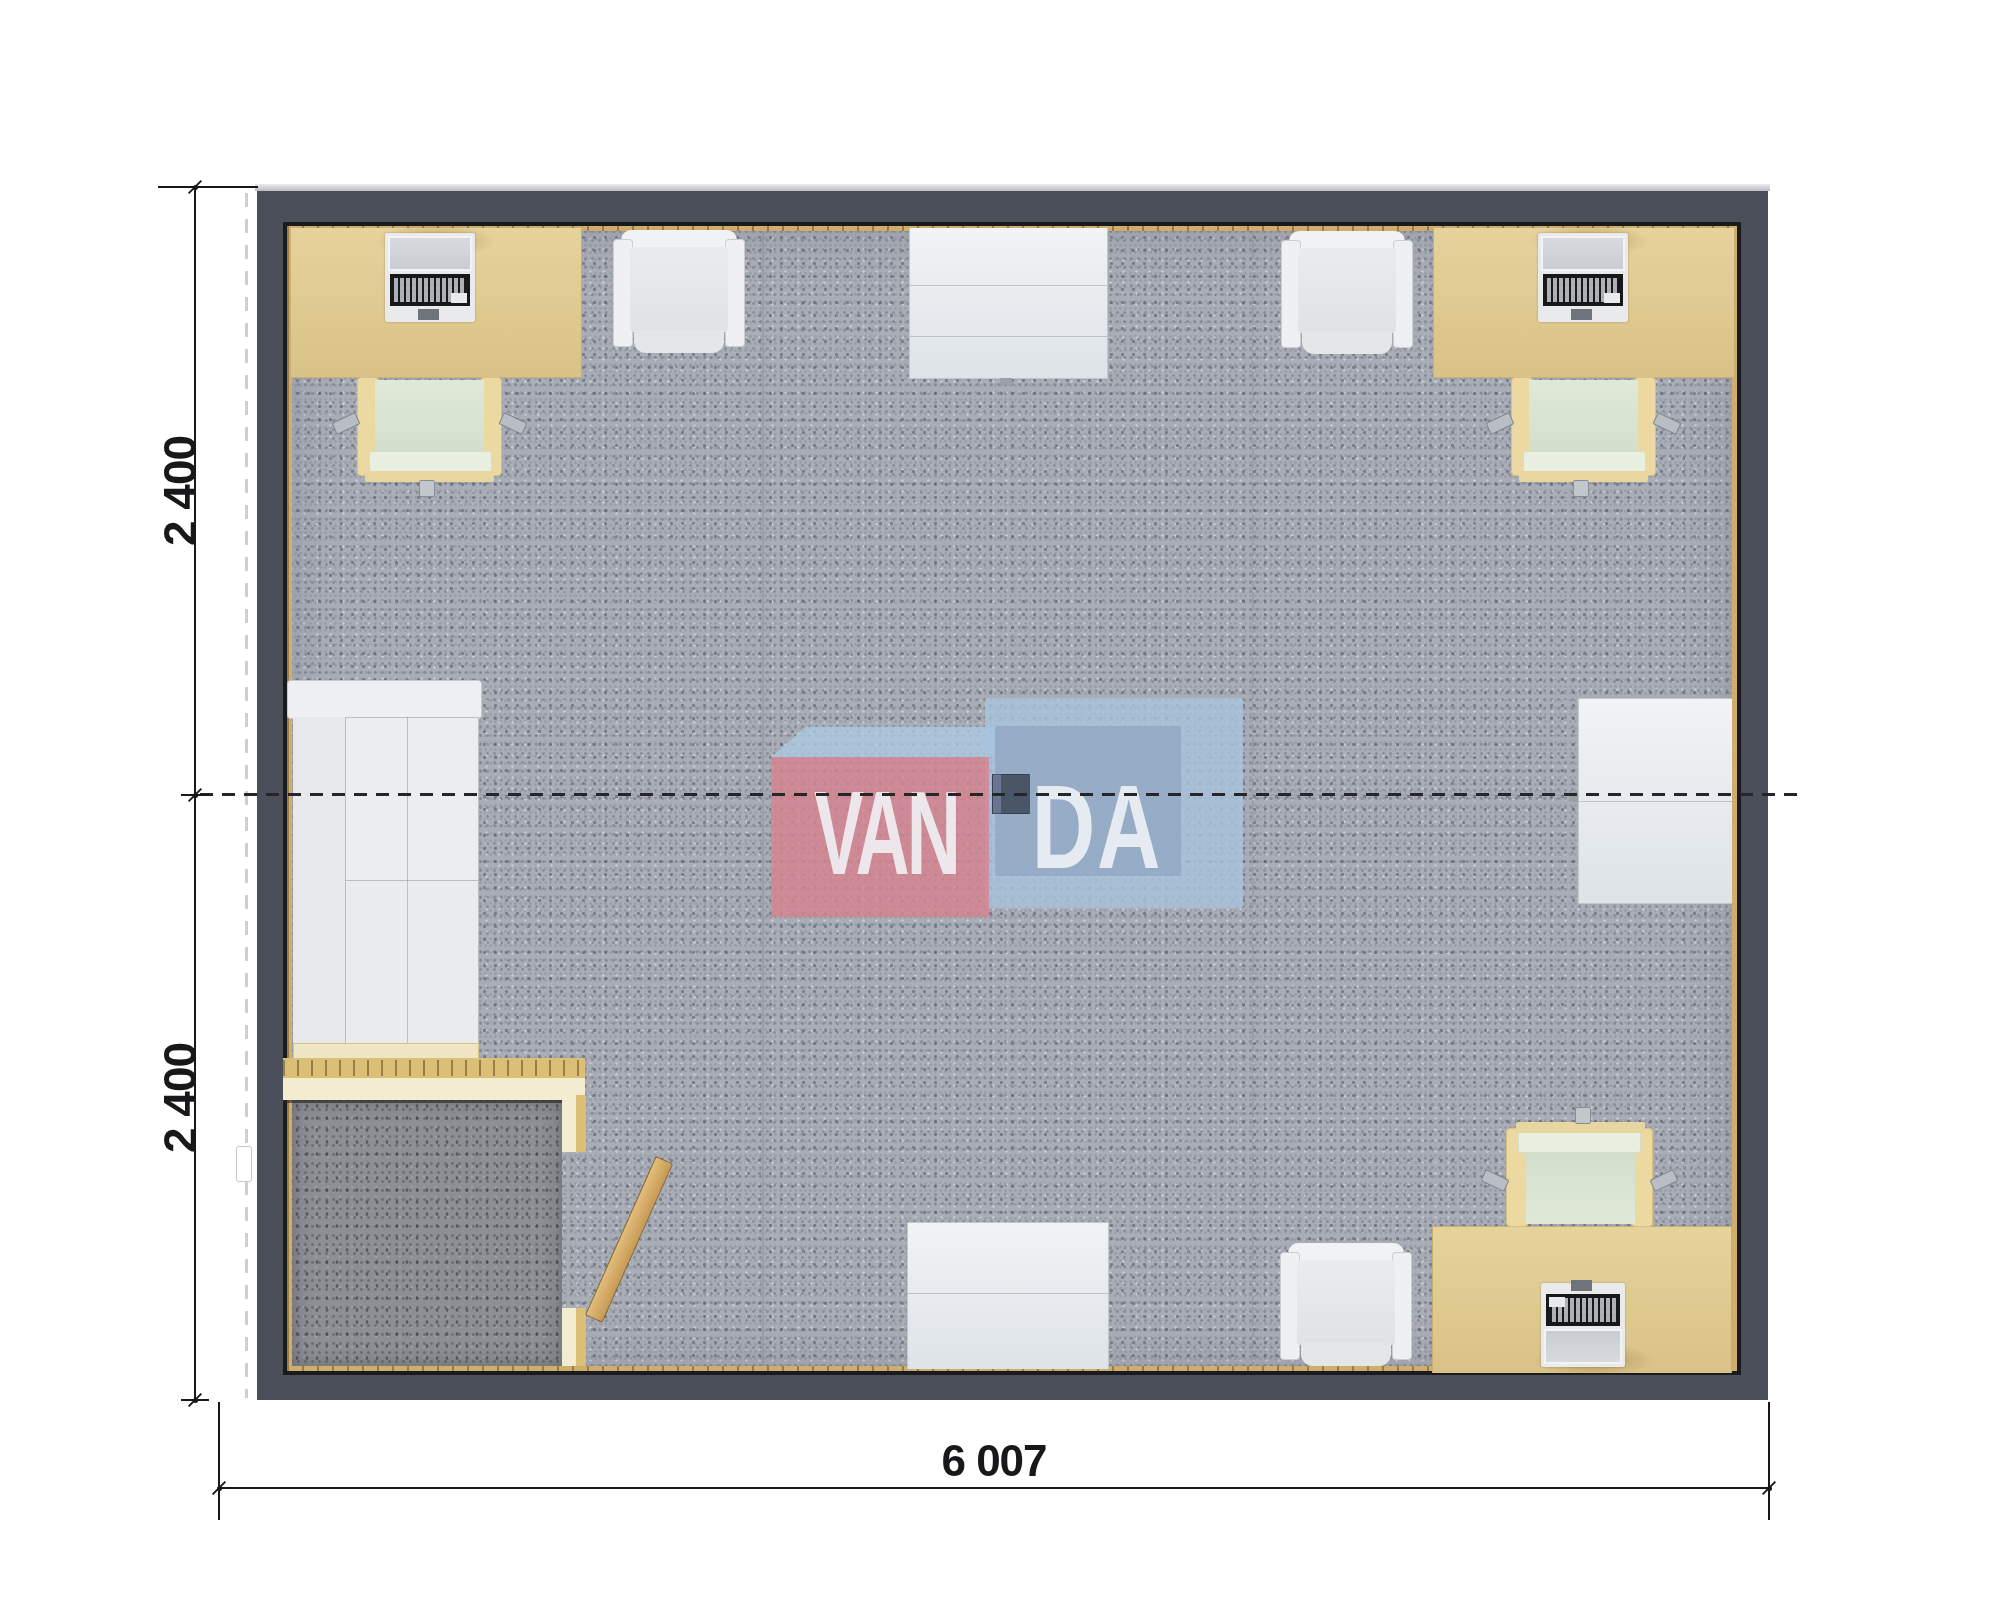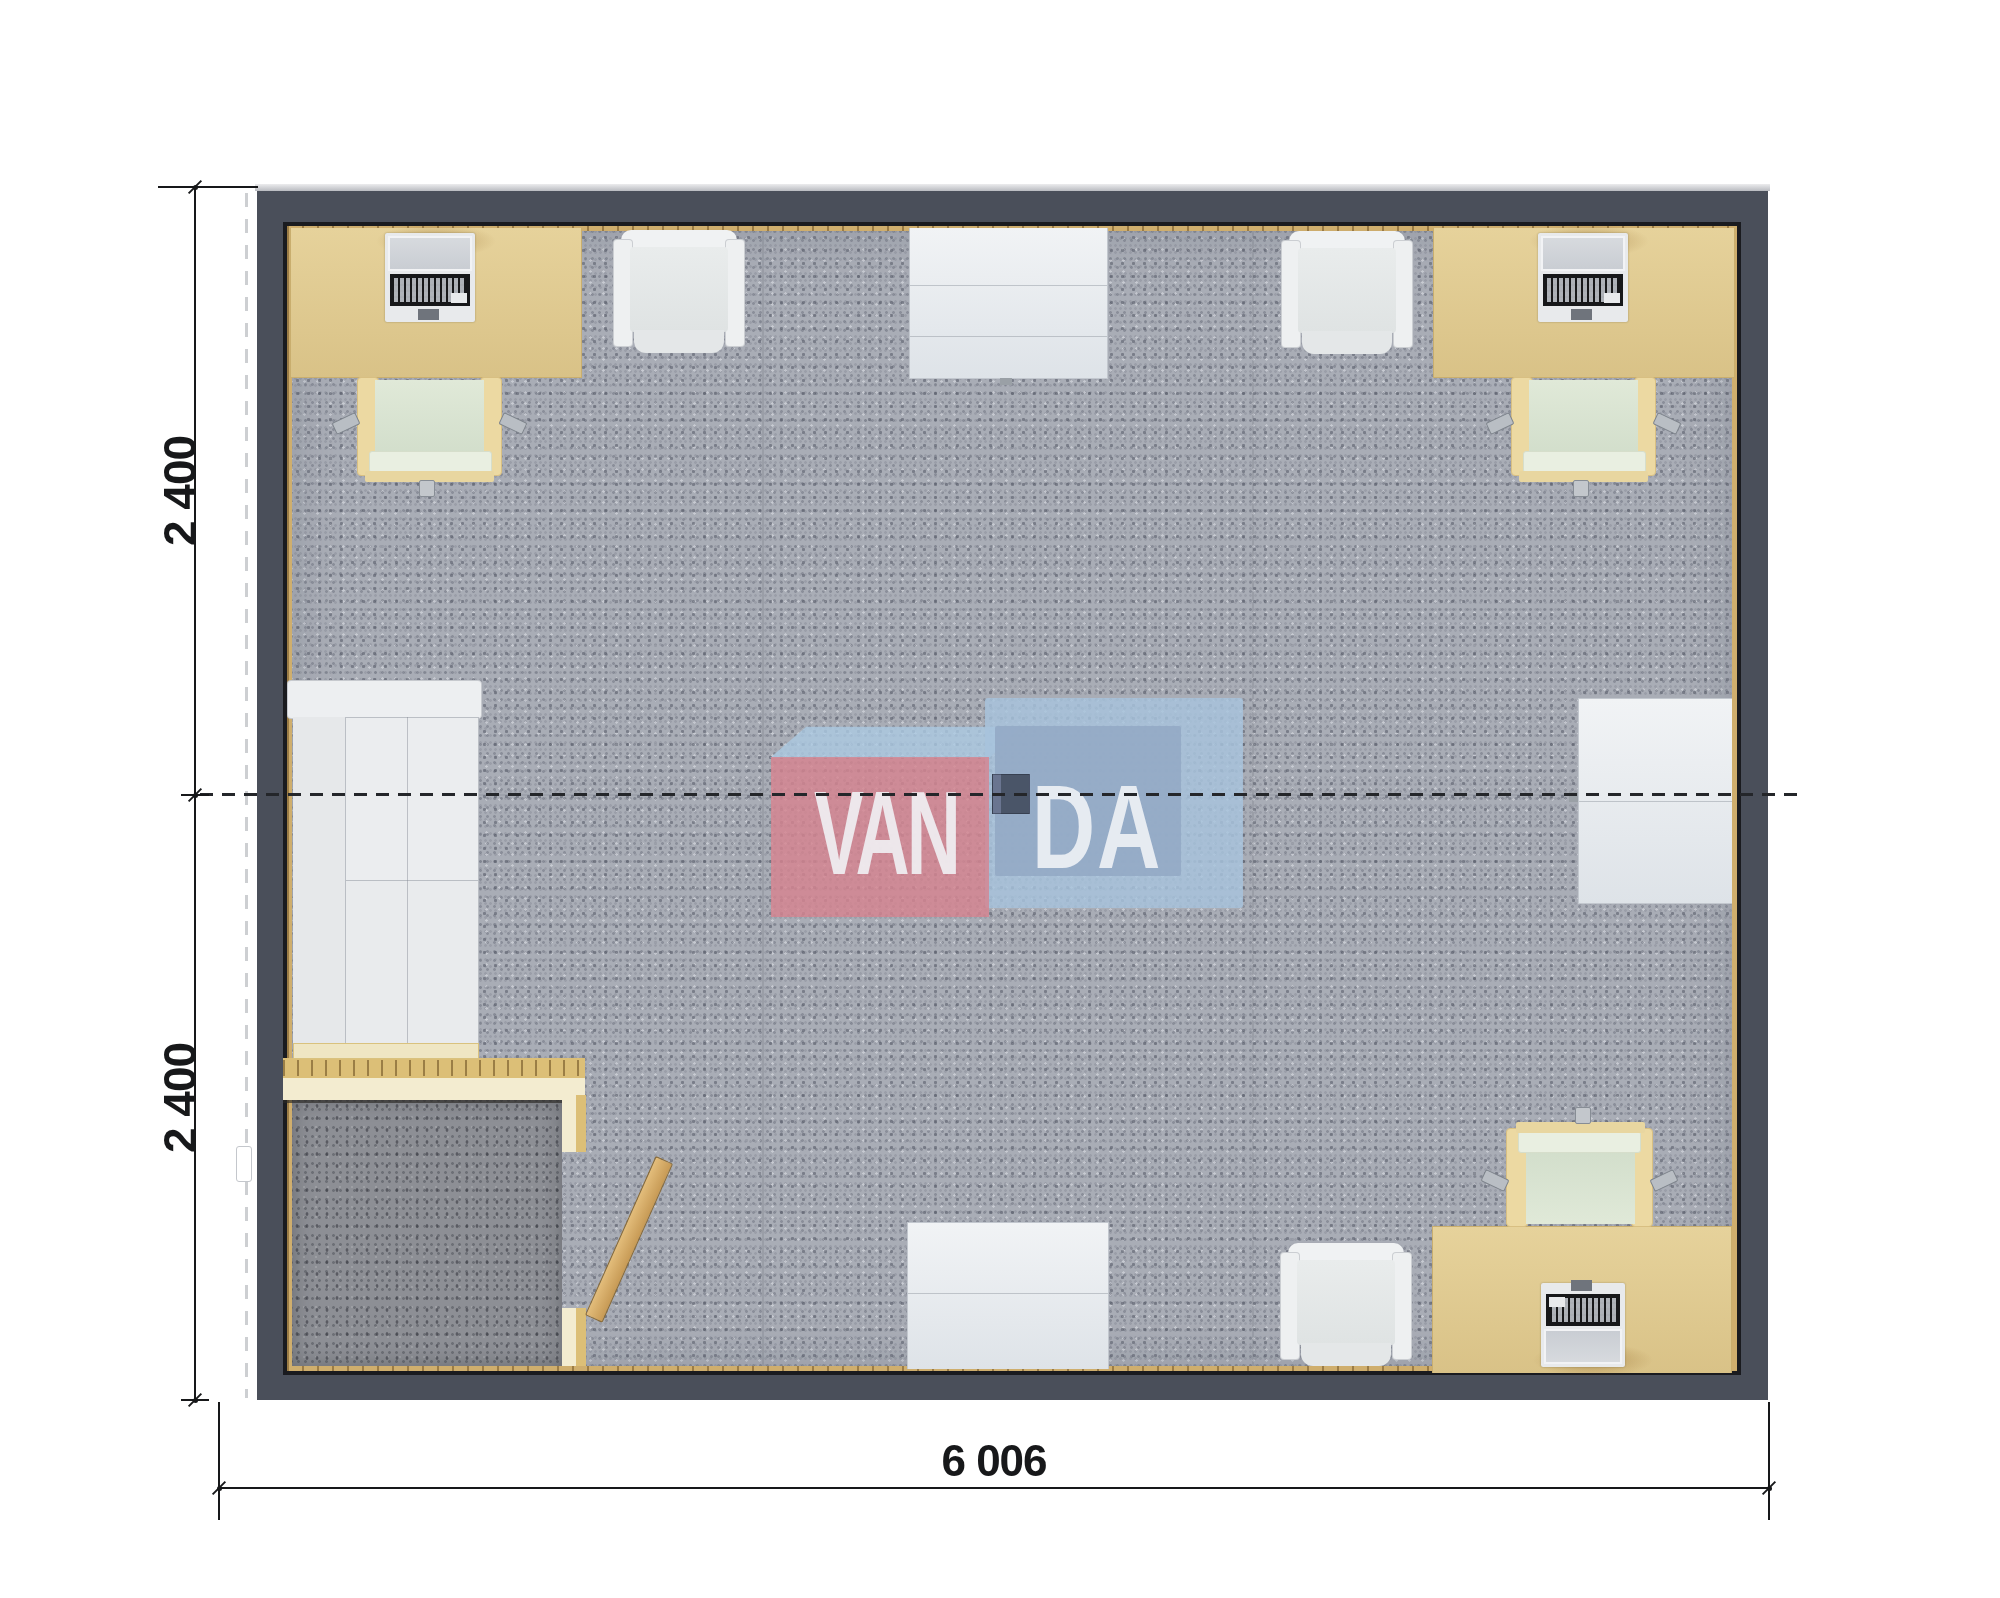--- a/index.html
+++ b/index.html
@@ -171,21 +171,21 @@
   <div class="abs dim dim-h"></div>
   <div class="abs dim" style="left:218px;top:1474px;width:2px;height:28px;"></div>
   <div class="abs dim tick-s" style="left:210px;top:1487px;"></div>
   <div class="abs dim tick-d" style="left:217px;top:1486px;"></div>
   <div class="abs dim" style="left:1768px;top:1474px;width:2px;height:28px;"></div>
   <div class="abs dim tick-s" style="left:1760px;top:1487px;"></div>
   <div class="abs dim tick-d" style="left:1767px;top:1486px;"></div>
 
   <div class="abs dim-label lbl-v1">2 400</div>
   <div class="abs dim-label lbl-v2">2 400</div>
-  <div class="abs dim-label lbl-h">6 006</div>
+  <div class="abs dim-label lbl-h">6 007</div>
 
   <div class="abs roof-edge"></div>
   <div class="abs building"></div>
   <div class="abs eaves"></div>
   <div class="abs room-black"></div>
   <div class="abs room-liner"></div>
   <div class="abs carpet speckle"></div>
   <div class="abs seam-v" style="left:762px;"></div>
   <div class="abs seam-v" style="left:1252px;"></div>
   <div class="abs seam-h"></div>

